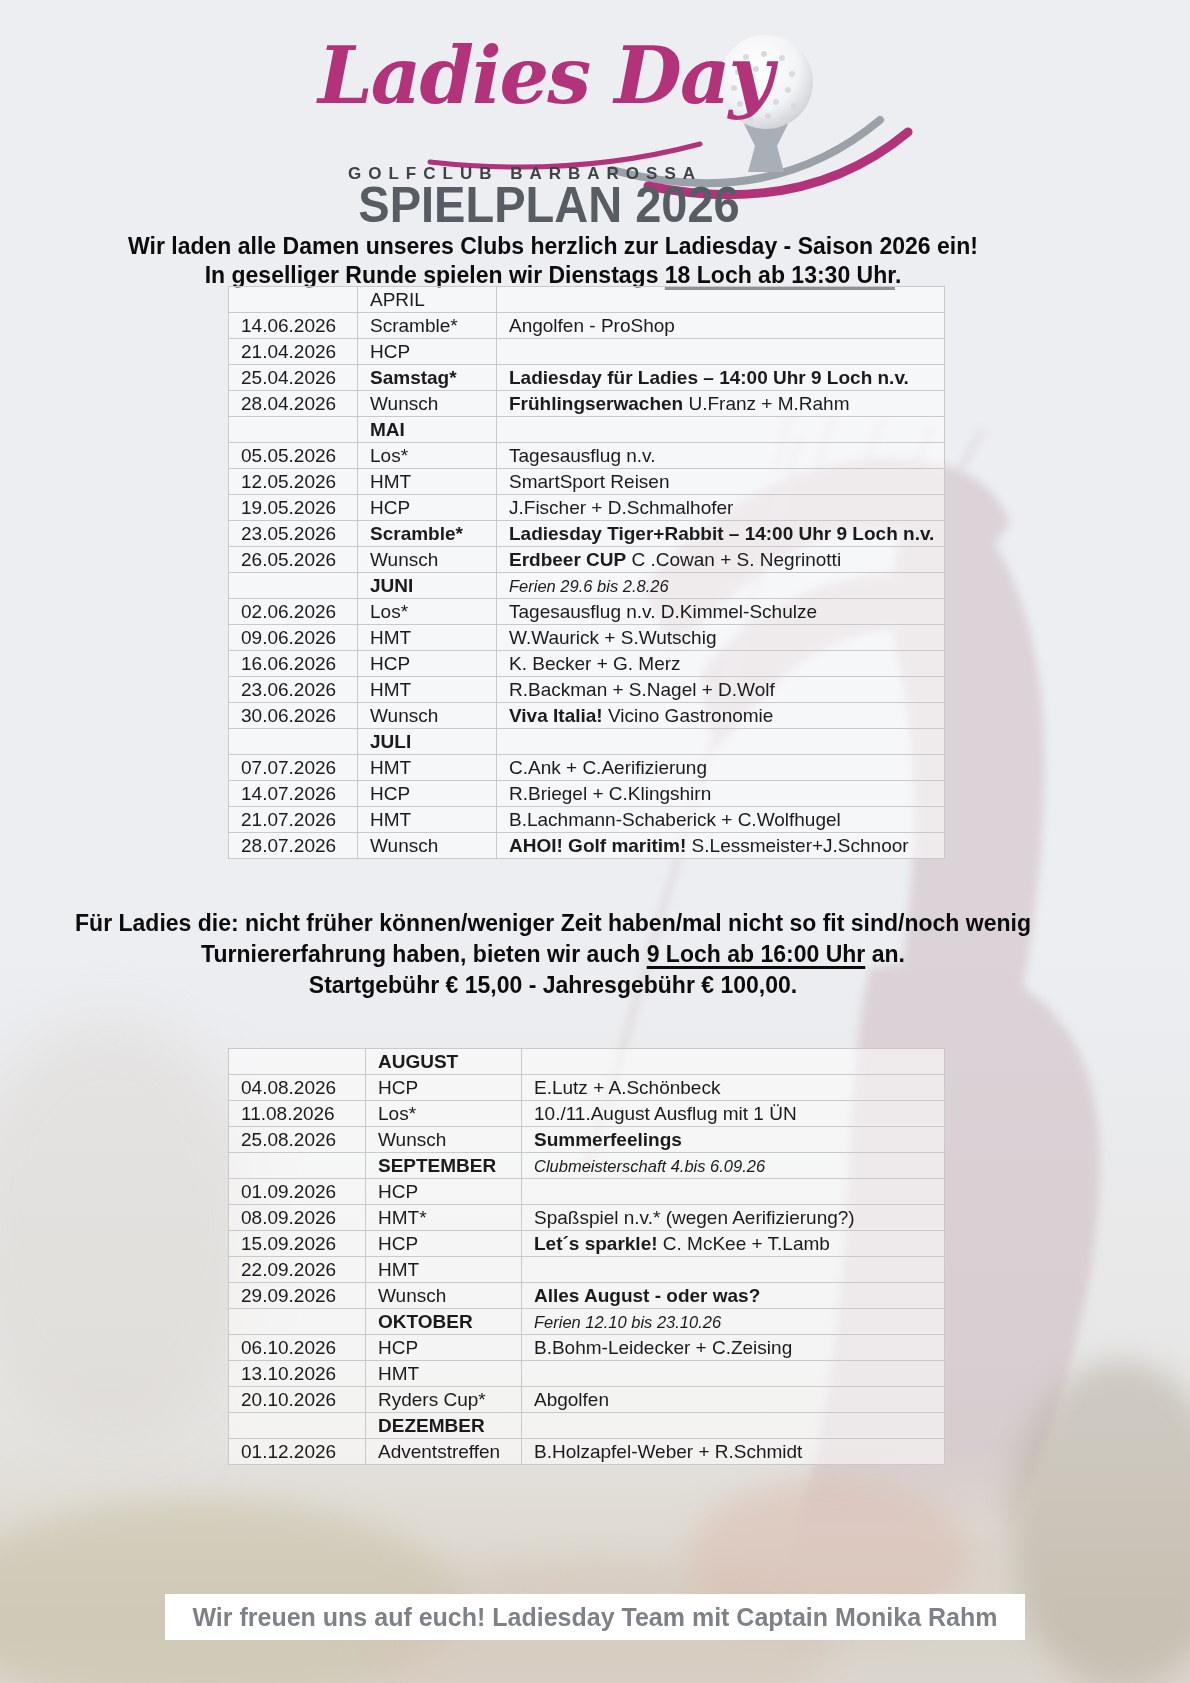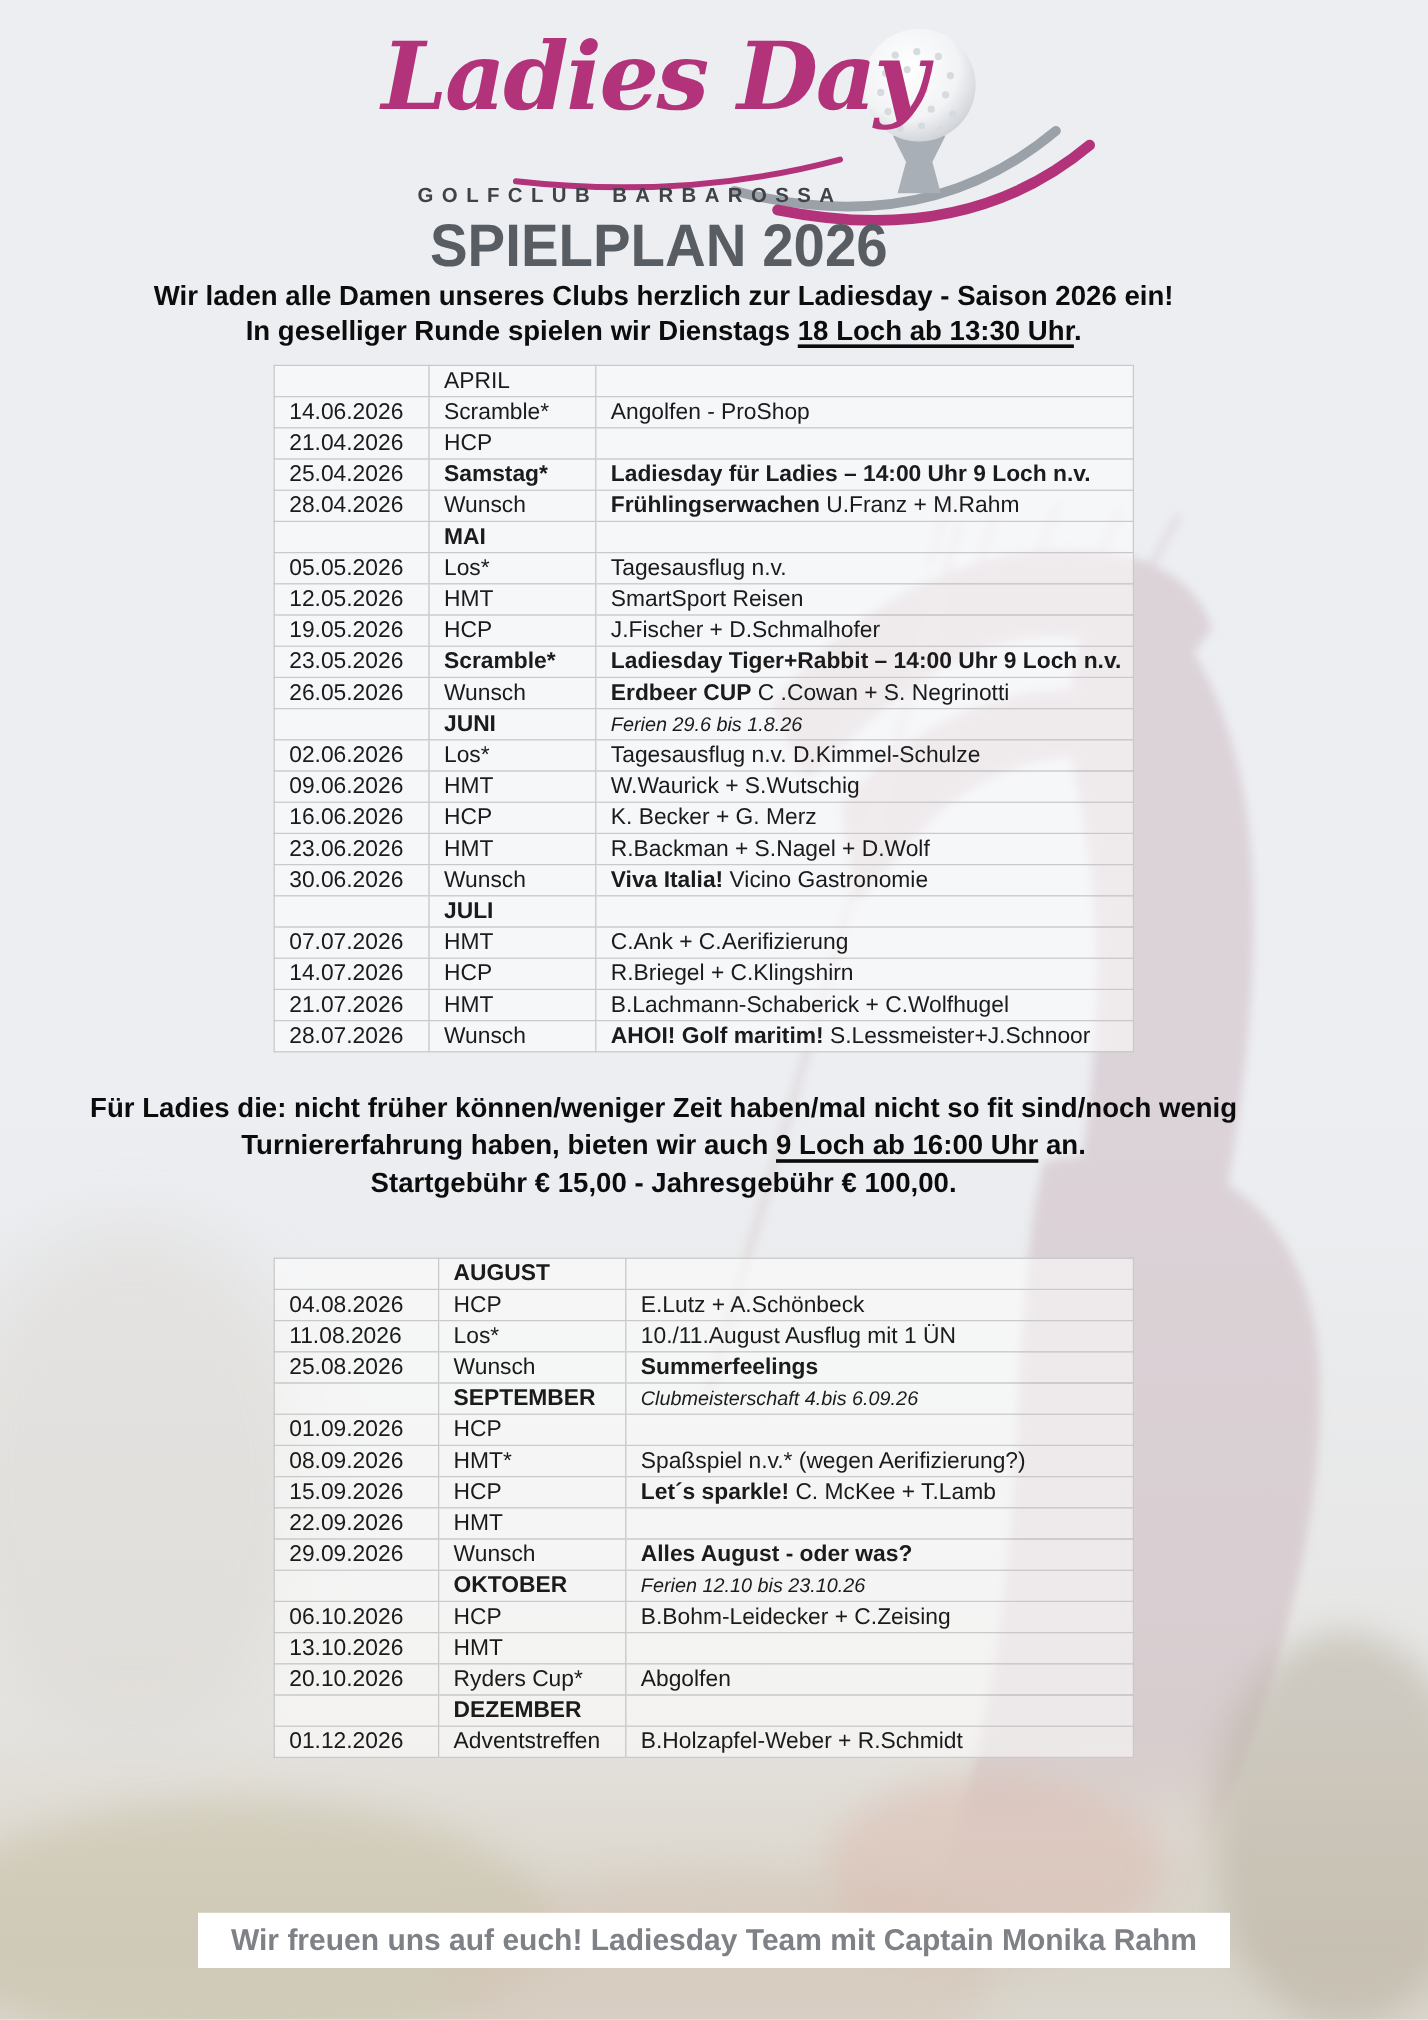--- a/index.html
+++ b/index.html
@@ -10,38 +10,38 @@
   .bg-svg{position:absolute;left:0;top:0;z-index:0;}
   .bg-bottom{position:absolute;left:0;right:0;top:1445px;bottom:0;z-index:0;
      background:linear-gradient(180deg,rgba(230,227,222,0) 0%,rgba(223,218,209,.8) 35%,#d7d2c7 75%,#dbd6cd 100%);}
   .blob{position:absolute;z-index:0;border-radius:50%;filter:blur(14px);}
   .blob1{left:-60px;top:1500px;width:520px;height:210px;background:rgba(201,194,170,.55);}
   .blob2{left:360px;top:1560px;width:470px;height:170px;background:rgba(214,198,184,.5);}
   .blob3{left:1010px;top:1360px;width:220px;height:330px;background:rgba(182,174,158,.5);}
   .blob4{left:690px;top:1480px;width:280px;height:150px;background:rgba(219,184,172,.45);}
   .patch1{left:-40px;top:1020px;width:300px;height:420px;background:rgba(212,206,196,.3);filter:blur(26px);}
   
-  .header{position:absolute;left:0;top:1px;width:1156px;height:230px;z-index:1;}
+  .header{position:absolute;left:0;top:12px;width:1156px;height:230px;z-index:1;}
   .brand{position:absolute;left:318px;top:18px;font-family:"DejaVu Serif",serif;
          font-style:italic;font-weight:bold;font-size:78px;color:#b2337a;letter-spacing:-2px;}
   .brand-sub{position:absolute;left:348px;top:152px;font-size:17px;font-weight:bold;
              letter-spacing:7px;color:#3f4347;}
   .logo-art{position:absolute;left:0;top:0;}
   
   .doc-title{position:absolute;left:0;top:176px;width:1190px;text-align:center;z-index:1;
      font-size:50px;font-weight:bold;color:#585d64;letter-spacing:0px;
      transform:translateX(-46px) scaleX(.94);}
   .intro{position:absolute;left:0;top:232px;width:1190px;text-align:center;z-index:1;
      font-size:23px;font-weight:bold;color:#0c0c0c;line-height:29px;transform:translateX(-42px);}
   .midnote{position:absolute;left:0;top:908px;width:1190px;text-align:center;z-index:1;
      font-size:23px;font-weight:bold;color:#0c0c0c;line-height:31px;transform:translateX(-42px);}
   .ul{text-decoration:underline;text-decoration-thickness:2.5px;text-underline-offset:4px;}
   
   table.sched{position:absolute;left:228px;z-index:1;border-collapse:collapse;table-layout:fixed;}
-  #table1{top:304px;width:716px;}
+  #table1{top:286px;width:716px;}
   #table2{top:1048px;width:716px;}
   table.sched td{border:1px solid #c9c9c9;background:rgba(255,255,255,.55);
      height:25px;padding:0 6px 0 12px;font-size:19px;color:#1b1b1b;vertical-align:middle;
      white-space:nowrap;overflow:hidden;}
   .b{font-weight:bold;}
   .i{font-style:italic;font-size:16.5px;}
   
   .footer{position:absolute;left:165px;top:1594px;width:860px;height:46px;background:#ffffff;
      z-index:2;display:flex;align-items:center;justify-content:center;
      font-size:25px;font-weight:bold;color:#7e8287;white-space:nowrap;}
@@ -192,21 +192,21 @@
           <td><span class="b">Ladiesday Tiger+Rabbit – 14:00 Uhr 9 Loch n.v.</span></td>
         </tr>
         <tr>
           <td>26.05.2026</td>
           <td>Wunsch</td>
           <td><span class="b">Erdbeer CUP</span><span> C .Cowan + S. Negrinotti</span></td>
         </tr>
         <tr>
           <td></td>
           <td class="b">JUNI</td>
-          <td><span class="i">Ferien 29.6 bis 1.8.26</span></td>
+          <td><span class="i">Ferien 29.6 bis 2.8.26</span></td>
         </tr>
         <tr>
           <td>02.06.2026</td>
           <td>Los*</td>
           <td><span>Tagesausflug n.v. D.Kimmel-Schulze</span></td>
         </tr>
         <tr>
           <td>09.06.2026</td>
           <td>HMT</td>
           <td><span>W.Waurick + S.Wutschig</span></td>

